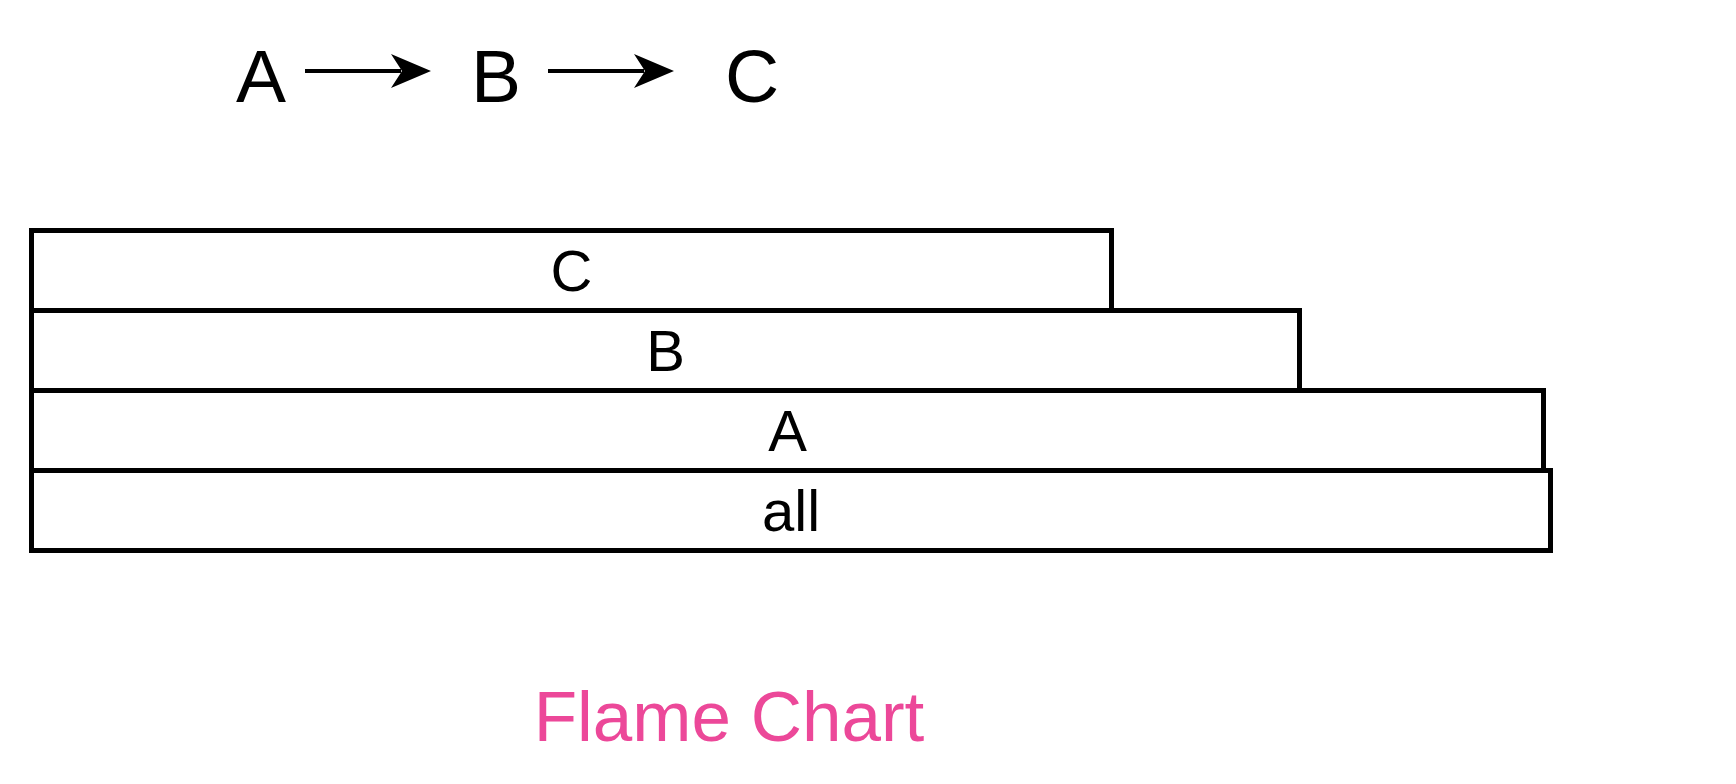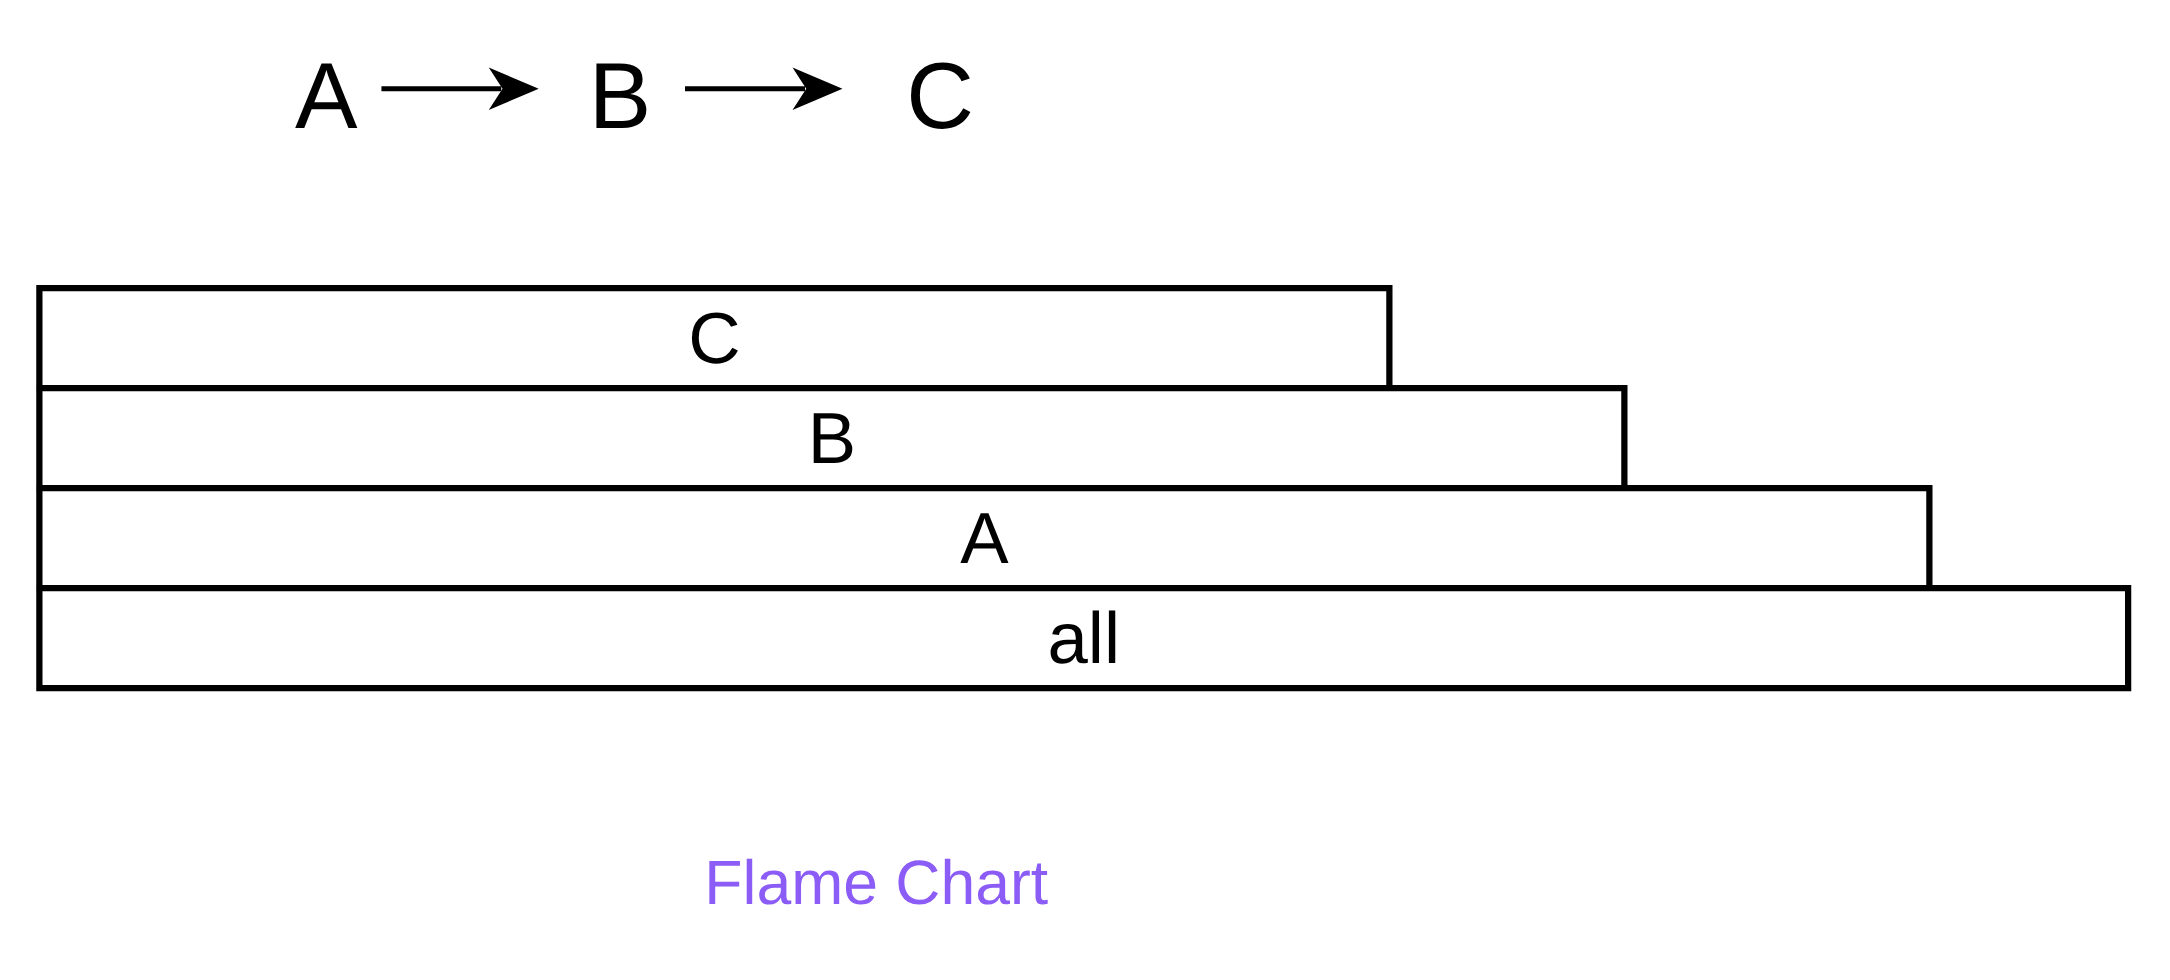--- a/index.html
+++ b/index.html
@@ -35,26 +35,26 @@
   .flame-bar-label {
     font-size: 58px;
     line-height: 1;
     color: #000;
   }
 
   
   .caption {
     position: absolute;
     top: 681px;
-    left: 701px;
+    left: 729px;
     transform: translateX(-50%);
-    font-size: 50px;
+    font-size: 71px;
     line-height: 1;
     white-space: nowrap;
-    color: #8b5cf6;
+    color: #ec4899;
   }
 </style>
 </head>
 <body>
 
 <div class="stage">
 
   <div>
     <span class="seq-node" style="left:236px; top:39px;">A</span>
 
@@ -76,20 +76,20 @@
   <div>
     <div class="flame-bar" style="left: 29px; top: 228px; width: 1085px; height: 85px;">
       <span class="flame-bar-label">C</span>
     </div>
     <div class="flame-bar" style="left: 29px; top: 308px; width: 1273px; height: 85px;">
       <span class="flame-bar-label">B</span>
     </div>
     <div class="flame-bar" style="left: 29px; top: 388px; width: 1517px; height: 85px;">
       <span class="flame-bar-label">A</span>
     </div>
-    <div class="flame-bar" style="left: 29px; top: 468px; width: 1676px; height: 85px;">
+    <div class="flame-bar" style="left: 29px; top: 468px; width: 1524px; height: 85px;">
       <span class="flame-bar-label">all</span>
     </div>
   </div>
 
   <div class="caption">Flame Chart</div>
 
 </div>
 
 </body></html>

